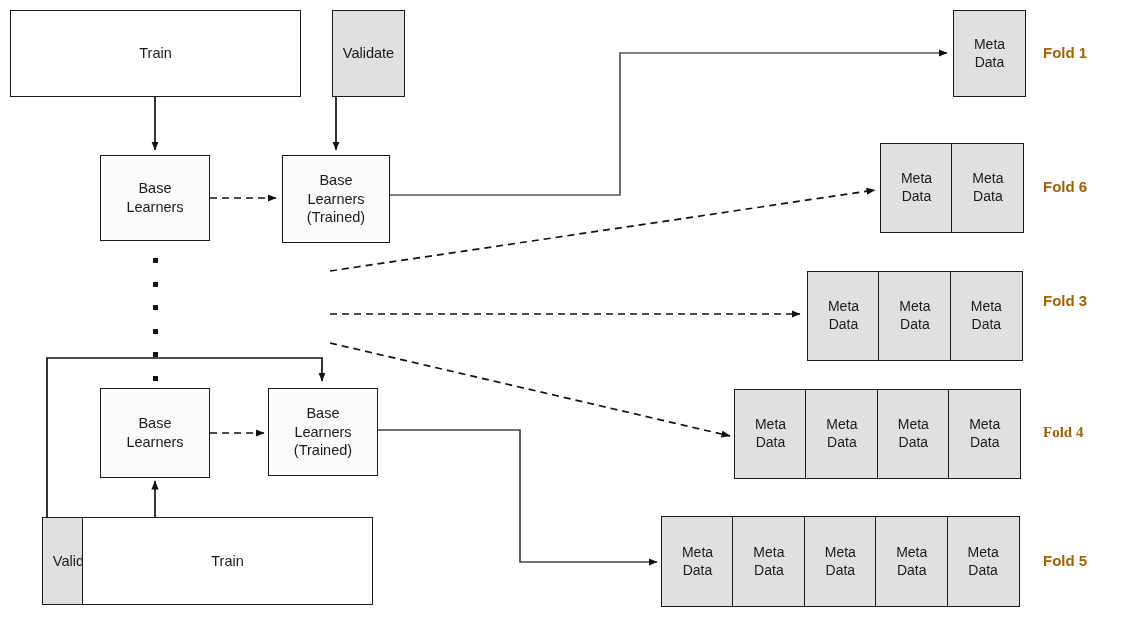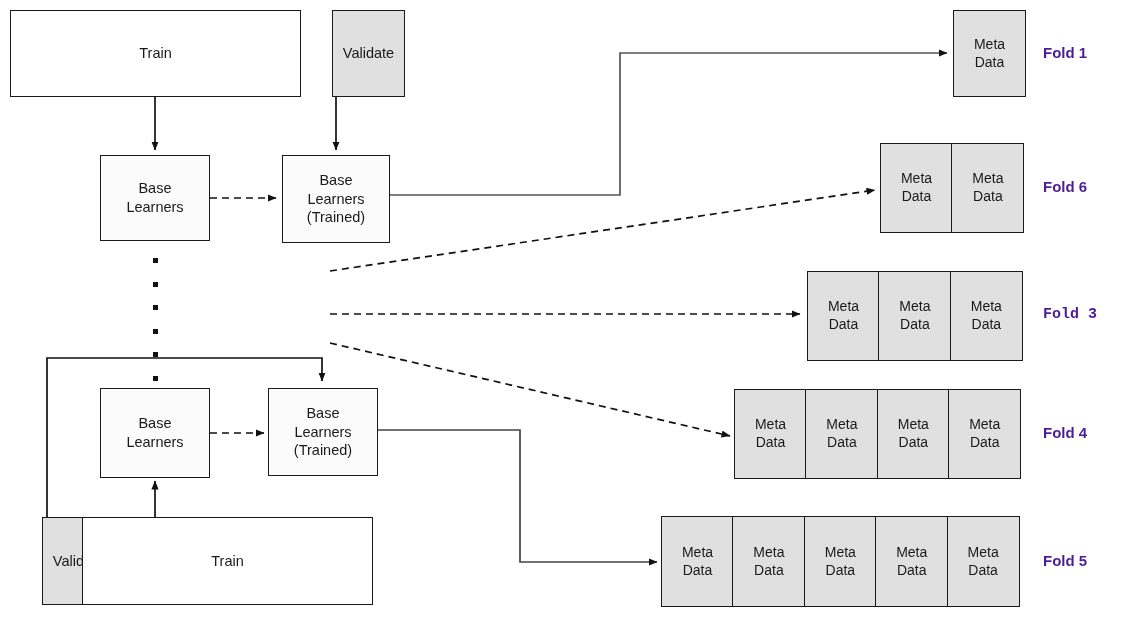--- a/index.html
+++ b/index.html
@@ -52,21 +52,21 @@
     background: #fbfbfb;
   }
   .meta-cell {
     background: #e0e0e0;
     font-size: 14px;
   }
   .fold-label {
     position: absolute;
     font-size: 15px;
     font-weight: bold;
-    color: #4c1d95;
+    color: #a16207;
     white-space: nowrap;
   }
   .dot {
     position: absolute;
     width: 5px;
     height: 5px;
     background: #111111;
   }
 </style>
 </head>
@@ -183,32 +183,32 @@
       </div>
       <div class="fold-label" style="left: 1043px; top: 178px;">Fold 6</div>
       <div style="position: absolute; left: 807px; top: 271px; height: 90px; width: 219px; display: flex;">
         <div class="node meta-cell" style="position: relative; left: auto; top: auto; width: 73px; height: 90px; margin-left: 0px;"><span>Meta
 Data</span></div>
         <div class="node meta-cell" style="position: relative; left: auto; top: auto; width: 73px; height: 90px; margin-left: -1.6px;"><span>Meta
 Data</span></div>
         <div class="node meta-cell" style="position: relative; left: auto; top: auto; width: 73px; height: 90px; margin-left: -1.6px;"><span>Meta
 Data</span></div>
       </div>
-      <div class="fold-label" style="left: 1043px; top: 306px; font-family: Liberation Mono, monospace;">Fold 3</div>
+      <div class="fold-label" style="left: 1043px; top: 292px;">Fold 3</div>
       <div style="position: absolute; left: 734px; top: 389px; height: 90px; width: 292px; display: flex;">
         <div class="node meta-cell" style="position: relative; left: auto; top: auto; width: 73px; height: 90px; margin-left: 0px;"><span>Meta
 Data</span></div>
         <div class="node meta-cell" style="position: relative; left: auto; top: auto; width: 73px; height: 90px; margin-left: -1.6px;"><span>Meta
 Data</span></div>
         <div class="node meta-cell" style="position: relative; left: auto; top: auto; width: 73px; height: 90px; margin-left: -1.6px;"><span>Meta
 Data</span></div>
         <div class="node meta-cell" style="position: relative; left: auto; top: auto; width: 73px; height: 90px; margin-left: -1.6px;"><span>Meta
 Data</span></div>
       </div>
-      <div class="fold-label" style="left: 1043px; top: 424px;">Fold 4</div>
+      <div class="fold-label" style="left: 1043px; top: 424px; font-family: Liberation Serif, serif;">Fold 4</div>
       <div style="position: absolute; left: 661px; top: 516px; height: 91px; width: 365px; display: flex;">
         <div class="node meta-cell" style="position: relative; left: auto; top: auto; width: 73px; height: 91px; margin-left: 0px;"><span>Meta
 Data</span></div>
         <div class="node meta-cell" style="position: relative; left: auto; top: auto; width: 73px; height: 91px; margin-left: -1.6px;"><span>Meta
 Data</span></div>
         <div class="node meta-cell" style="position: relative; left: auto; top: auto; width: 73px; height: 91px; margin-left: -1.6px;"><span>Meta
 Data</span></div>
         <div class="node meta-cell" style="position: relative; left: auto; top: auto; width: 73px; height: 91px; margin-left: -1.6px;"><span>Meta
 Data</span></div>
         <div class="node meta-cell" style="position: relative; left: auto; top: auto; width: 73px; height: 91px; margin-left: -1.6px;"><span>Meta

